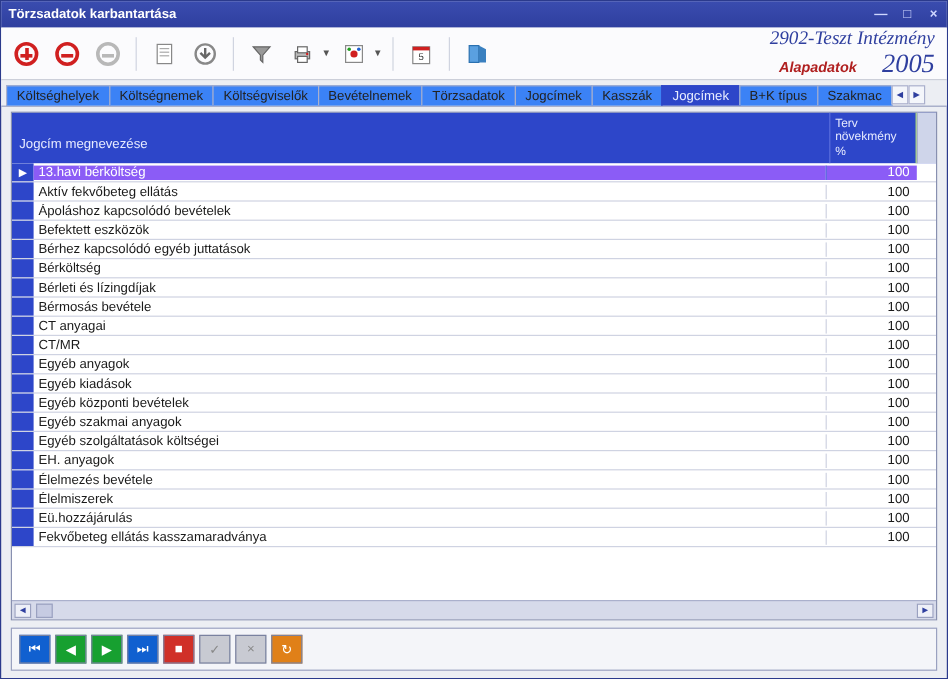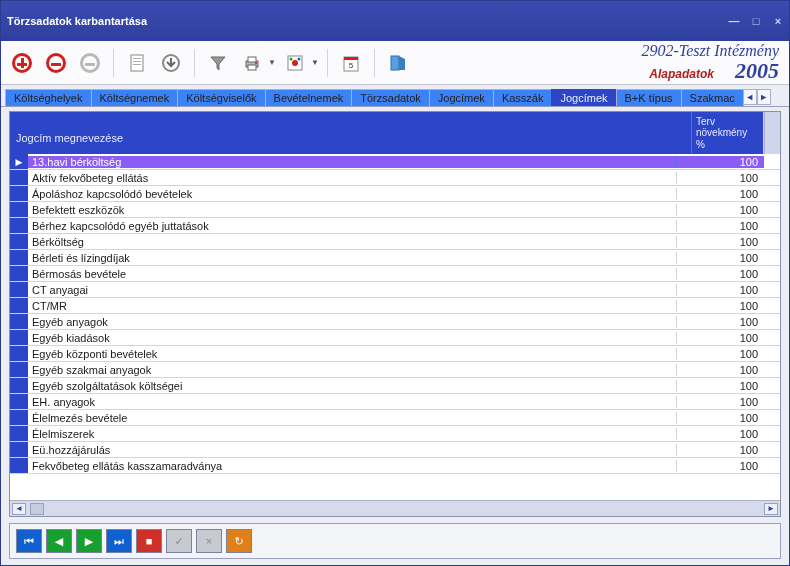--- a/index.html
+++ b/index.html
@@ -15,21 +15,21 @@
     width: 790px;
     height: 566px;
     background: #eceef3;
     border: 1px solid #2b3a8c;
     display: flex;
     flex-direction: column;
   }
   .titlebar {
     background: linear-gradient(to bottom, #3a4caf, #2f3f9f);
     color: #fff;
-    height: 40px;
+    height: 22px;
     display: flex;
     align-items: center;
     justify-content: space-between;
     padding: 0 4px 0 6px;
     font-weight: bold;
   }
   .titlebar .wincontrols { display: flex; gap: 8px; align-items: center; }
   .winbtn { width: 14px; height: 14px; display:flex; align-items:center; justify-content:center; color:#cfd7ff; font-weight:bold; cursor:default;}
   .toolbar {
     height: 44px;
@@ -45,21 +45,21 @@
     width: 30px; height: 30px;
     display:flex; align-items:center; justify-content:center;
     border:1px solid transparent;
     border-radius:3px;
   }
   .tsep { width:1px; height:28px; background:#d0d4e0; margin:0 4px; }
   .dropdown-caret { font-size:8px; margin-left:-3px; color:#555;}
   .toolbar-right { text-align:right; line-height:1.1; padding-right:4px;}
   .org-name { color:#2f3f9f; font-size:16px; font-style:italic; font-family: "Times New Roman", serif; }
   .org-sub { color:#b02020; font-size:12px; font-weight:bold; font-style:italic; display:inline-block; margin-right:18px;}
-  .org-year { color:#2f3f9f; font-size:22px; font-weight:bold; font-style:italic; font-family:"Times New Roman",serif;}
+  .org-year { color:#2f3f9f; font-size:22px; font-weight:normal; font-style:italic; font-family:"Times New Roman",serif;}
 
   .tabsbar {
     display:flex;
     align-items:flex-end;
     height:22px;
     background:#eceef3;
     padding:0 4px;
     gap:0;
     border-bottom:1px solid #9aa1c0;
   }
@@ -122,21 +122,21 @@
     align-items:center;
   }
   .row .marker {
     width:18px;
     background:#2d46c9;
     height:100%;
     display:flex;align-items:center;justify-content:center;
     color:#fff; font-size:9px;
   }
   .row .c1 { flex:1; padding:0 4px; color:#1a1a1a; overflow:hidden; white-space:nowrap; text-overflow:ellipsis;}
-  .row .c2 { width:88px; text-align:right; padding-right:6px; color:#1a1a1a; border-left:1px solid #cfd3e2;}
+  .row .c2 { width:76px; text-align:right; padding-right:6px; color:#1a1a1a; border-left:1px solid #cfd3e2;}
   .row .cscroll { width:16px; background:#e6e9f2; border-left:1px solid #cfd3e2;}
   .row.sel .c1, .row.sel .c2 { background:#8b5cf6; color:#fff;}
   .row.sel .c2 { border-left:1px solid #5a6edc;}
 
   .hscroll {
     height:16px;
     background:#d6daea;
     border-top:1px solid #aab0cc;
     display:flex; align-items:center; justify-content:space-between;
     padding:0 2px;

